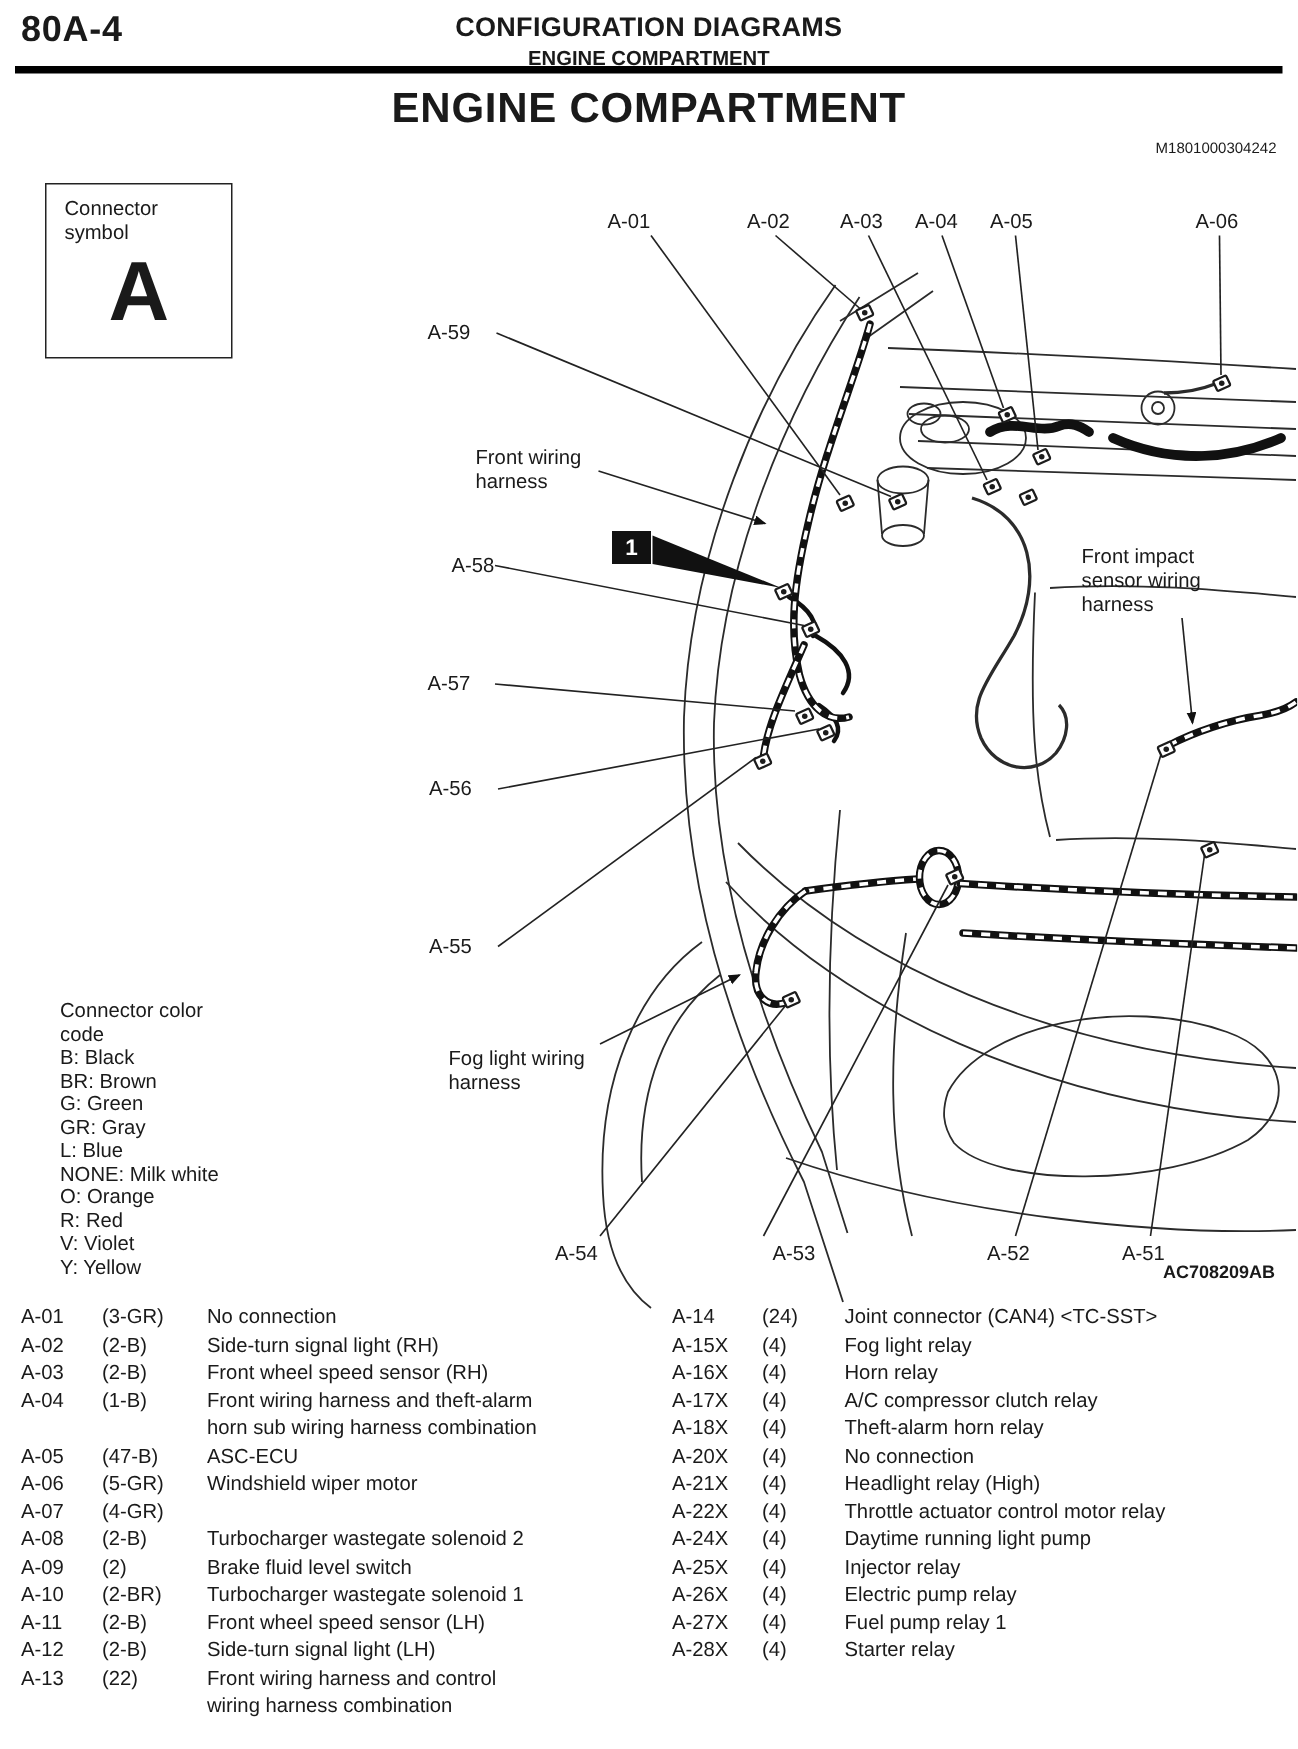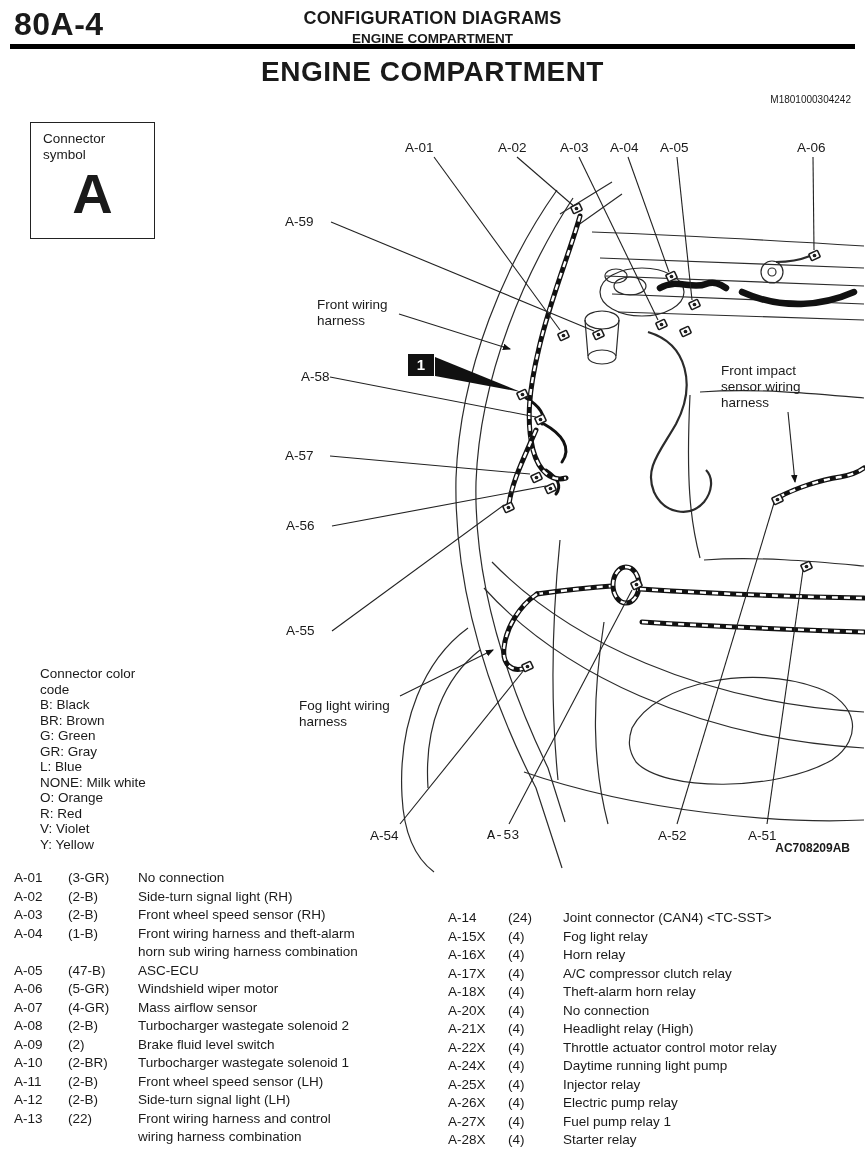--- a/index.html
+++ b/index.html
@@ -4,42 +4,42 @@
 <style>
   * { margin:0; padding:0; box-sizing:border-box; }
   html,body { background:#ffffff; }
   .page {
     position:relative; width:865px; height:1166px; margin:0 auto;
     background:#fff; color:#1a1a1a;
     font-family:"Liberation Sans","DejaVu Sans",sans-serif;
     overflow:hidden;
   }
   
-  .page-number { position:absolute; left:14px; top:6px; font-size:32px; font-weight:bold; letter-spacing:.5px; }
+  .page-number { position:absolute; left:14px; top:6px; font-size:24px; font-weight:bold; letter-spacing:.5px; }
   .header-center { position:absolute; left:0; right:0; top:8px; text-align:center; }
   .header-line1 { font-size:18px; font-weight:bold; letter-spacing:.2px; }
   .header-line2 { font-size:13.5px; font-weight:bold; text-decoration:underline; margin-top:2px; }
   .header-rule { position:absolute; left:10px; right:10px; top:44px; height:5px; background:#000; }
   .page-title { position:absolute; left:0; right:0; top:56px; text-align:center; font-size:28px; font-weight:bold; letter-spacing:.5px; }
   .doc-number { position:absolute; right:14px; top:94px; font-size:10px; }
   
   .symbol-box { position:absolute; left:30px; top:122px; width:125px; height:117px; border:1.5px solid #222; background:#fff; }
   .symbol-box .lbl { padding:8px 0 0 12px; font-size:13.5px; line-height:16px; white-space:pre-line; }
   .symbol-box .sym { text-align:center; font-size:56px; font-weight:bold; line-height:58px; margin-top:2px; }
   
   .color-code { position:absolute; left:40px; top:666px; width:210px; font-size:13.5px; line-height:15.5px; }
   .color-code .cc-title { white-space:pre-line; }
   
   .diagram-svg { position:absolute; left:0; top:0; width:865px; height:1166px; z-index:1; }
   .dlabel { position:absolute; z-index:2; font-size:13.5px; line-height:16px; white-space:pre-line; }
   .figure-code { position:absolute; right:15px; top:841px; z-index:2; font-size:12px; font-weight:bold; }
   
   .ctable { position:absolute; z-index:2; font-size:13.5px; }
   .ctable-left  { left:14px;  top:869px; width:424px; }
-  .ctable-right { left:448px; top:869px; width:410px;margin-top:40px; }
+  .ctable-right { left:448px; top:869px; width:410px; }
   .crow { display:grid; line-height:18.5px; }
   .ctable-left  .crow { grid-template-columns:54px 70px auto; }
   .ctable-right .crow { grid-template-columns:60px 55px auto; }
   .cdesc { white-space:pre-line; }
   
   .body-ln { fill:none; stroke:#2b2b2b; stroke-width:1.2; }
   .body-ln2 { fill:none; stroke:#2b2b2b; stroke-width:2.2; }
   .hb { fill:none; stroke:#111; stroke-width:5; stroke-linecap:round; }
   .hw { fill:none; stroke:#fff; stroke-width:2.4; stroke-dasharray:6 6; stroke-linecap:butt; }
   .thick { fill:none; stroke:#111; stroke-width:6.5; stroke-linecap:round; }
@@ -203,21 +203,21 @@
   <div class="dlabel" style="left:285px; top:369px;margin-left:16px;">A-58</div>
   <div class="dlabel" style="left:285px; top:448px;text-align:right;">A-57</div>
   <div class="dlabel" style="left:286px; top:518px;">A-56</div>
   <div class="dlabel" style="left:286px; top:623px;">A-55</div>
   <div class="dlabel" style="left:299px; top:698px;">Fog light wiring
 harness</div>
   <div class="dlabel" style="left:721px; top:363px;">Front impact
 sensor wiring
 harness</div>
   <div class="dlabel" style="left:370px; top:828px;">A-54</div>
-  <div class="dlabel" style="left:487px; top:828px;font-family:Liberation Mono, monospace;">A-53</div>
+  <div class="dlabel" style="left:515px; top:828px;">A-53</div>
   <div class="dlabel" style="left:658px; top:828px;">A-52</div>
   <div class="dlabel" style="left:748px; top:828px;">A-51</div>
   <div class="figure-code">AC708209AB</div>
 
   <div class="ctable ctable-left">
 
   <div class="crow">
       <span class="ccode">A-01</span>
       <span class="cpins">(3-GR)</span>
       <span class="cdesc">No connection</span>
@@ -244,21 +244,20 @@
       <span class="cdesc">ASC-ECU</span>
     </div>
       <div class="crow">
       <span class="ccode">A-06</span>
       <span class="cpins">(5-GR)</span>
       <span class="cdesc">Windshield wiper motor</span>
     </div>
       <div class="crow">
       <span class="ccode">A-07</span>
       <span class="cpins">(4-GR)</span>
-      <span class="cdesc">Mass airflow sensor</span>
     </div>
       <div class="crow">
       <span class="ccode">A-08</span>
       <span class="cpins">(2-B)</span>
       <span class="cdesc">Turbocharger wastegate solenoid 2</span>
     </div>
       <div class="crow">
       <span class="ccode">A-09</span>
       <span class="cpins">(2)</span>
       <span class="cdesc">Brake fluid level switch</span>

